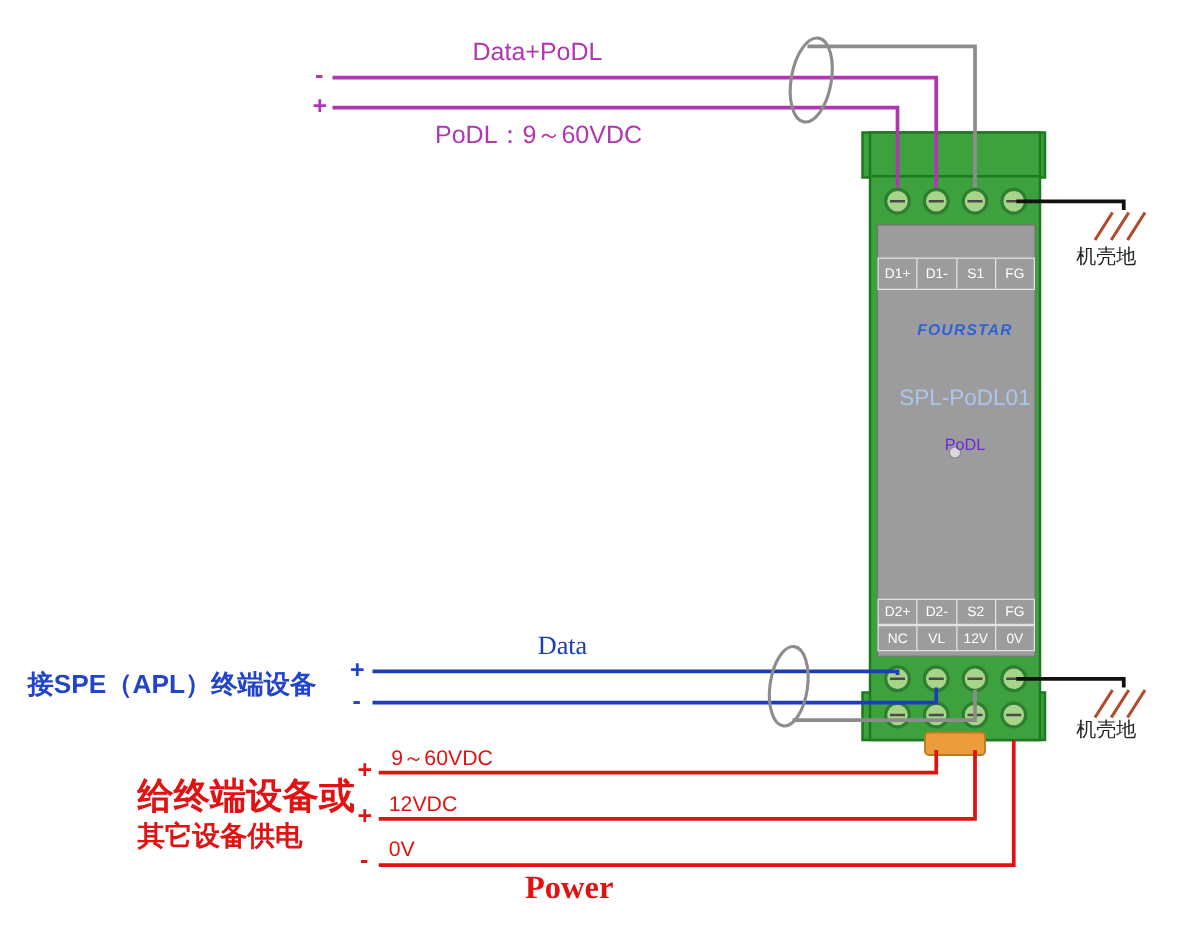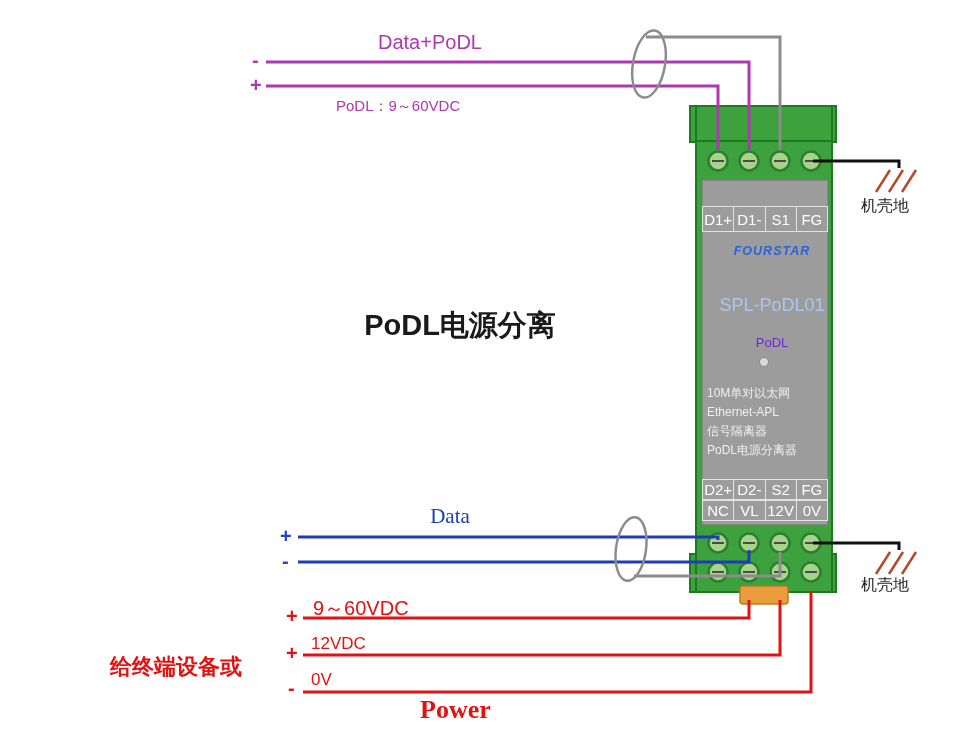--- a/index.html
+++ b/index.html
@@ -14,42 +14,42 @@
   .mag  { color:var(--magenta); }
   .blu  { color:var(--blue); }
   .red  { color:var(--red); }
   .bold { font-weight:bold; }
   .center { text-align:center; }
 
   
   .tgrid { position:absolute; display:flex; border:1px solid #e2e2e2; }
   .tgrid .cell {
     flex:1; display:flex; align-items:center; justify-content:center;
-    color:#ffffff; font-size:15px; border-left:1px solid #e2e2e2;
+    color:#ffffff; font-size:11px; border-left:1px solid #e2e2e2;
   }
   .tgrid .cell:first-child { border-left:none; }
 
   
   .body { fill:var(--module-green); stroke:var(--module-green-dark); stroke-width:2; }
   .edge { stroke:var(--module-green-dark); stroke-width:2; }
   .face { fill:var(--face-gray); stroke:#757575; stroke-width:1; }
   .clip { fill:var(--clip-orange); stroke:#b97c1e; stroke-width:1.5; }
   .screw-c { fill:var(--screw); stroke:var(--screw-ring); stroke-width:2.5; }
   .screw-slot { stroke:#4a4a4a; stroke-width:2; }
   .led { fill:#d8d8d8; stroke:#8a8a8a; stroke-width:1; }
   .wire { fill:none; stroke-width:3; }
   .w-mag   { stroke:var(--magenta); }
   .w-blue  { stroke:var(--wire-blue); }
   .w-red   { stroke:var(--red); }
   .w-gray  { stroke:var(--wire-gray); }
   .w-black { stroke:var(--wire-black); }
   .cable { fill:none; stroke:var(--wire-gray); stroke-width:2.5; }
   .hatch { fill:none; stroke:var(--ground-hatch); stroke-width:2.5; }
 
-  .mod-text { position:absolute; left:702px; width:140px; text-align:center; white-space:nowrap; }
+  .mod-text { position:absolute; left:702px; width:140px; text-align:center; white-space:nowrap;margin-top:13px; }
   .desc { position:absolute; left:707px; top:384px; font-size:12px; line-height:19px; color:#efefef; text-align:left; }
 </style>
 </head>
 <body>
 
 <div class="stage">
 
   <svg class="layer" width="959" height="742" viewBox="0 0 959 742">
 
     <g>
@@ -131,61 +131,56 @@
     <ellipse class="cable" cx="649" cy="64" rx="16" ry="34" transform="rotate(10 649 64)"></ellipse>
     <ellipse class="cable" cx="631" cy="549" rx="15" ry="32" transform="rotate(8 631 549)"></ellipse>
 
     <path class="hatch" d="M890 170 L876 192 M903 170 L889 192 M916 170 L902 192"></path>
     <path class="hatch" d="M890 552 L876 574 M903 552 L889 574 M916 552 L902 574"></path>
   </svg>
 
   <div class="t mag bold" style="left:252px;top:49px;font-size:20px">-</div>
   <div class="t mag bold" style="left:250px;top:74px;font-size:20px">+</div>
   <div class="t mag" style="left:378px;top:31px;font-size:20px">Data+PoDL</div>
-  <div class="t mag" style="left:336px;top:97px;font-size:15px">PoDL：9～60VDC</div>
+  <div class="t mag" style="left:348px;top:97px;font-size:20px">PoDL：9～60VDC</div>
 
-  <div class="t center" style="left:330px;top:309px;width:260px;font-size:29px;font-weight:600;color:var(--title-black)">PoDL电源分离</div>
 
   <div class="mod-text" style="top:244px;font-size:12.5px;font-weight:bold;font-style:italic;letter-spacing:1px;color:var(--brand-blue)">FOURSTAR</div>
   <div class="mod-text" style="top:295px;font-size:18px;color:var(--model-blue);">SPL-PoDL01</div>
   <div class="mod-text" style="top:335px;font-size:13px;font-weight:normal;color:#6d28d9">PoDL</div>
 
-  <div class="desc">
-    <div>10M单对以太网</div>
-    <div>Ethernet-APL</div>
-    <div>信号隔离器</div>
-    <div>PoDL电源分离器</div>
-  </div>
 
   <div class="tgrid" style="left:702px;top:206px;width:126px;height:26px">
     <div class="cell">D1+</div>
     <div class="cell">D1-</div>
     <div class="cell">S1</div>
     <div class="cell">FG</div>
   </div>
   <div class="tgrid" style="left:702px;top:479px;width:126px;height:21px">
     <div class="cell">D2+</div>
     <div class="cell">D2-</div>
     <div class="cell">S2</div>
     <div class="cell">FG</div>
   </div>
   <div class="tgrid" style="left:702px;top:500px;width:126px;height:21px">
     <div class="cell">NC</div>
     <div class="cell">VL</div>
     <div class="cell">12V</div>
     <div class="cell">0V</div>
   </div>
 
+  <div class="t blu bold" style="left:22px;top:536px;font-size:21px">接SPE（APL）终端设备</div>
   <div class="t blu bold" style="left:280px;top:525px;font-size:20px">+</div>
   <div class="t blu bold" style="left:282px;top:550px;font-size:20px">-</div>
   <div class="t serif center" style="left:400px;top:504px;width:100px;font-size:21px;color:var(--data-blue)">Data</div>
 
-  <div class="t red bold" style="left:110px;top:654px;font-size:22px">给终端设备或</div>
+  <div class="t red bold" style="left:110px;top:621px;font-size:29px">给终端设备或</div>
+  <div class="t red bold" style="left:110px;top:656px;font-size:22px">其它设备供电</div>
   <div class="t red bold" style="left:286px;top:605px;font-size:20px">+</div>
-  <div class="t red" style="left:313px;top:597px;font-size:20px">9～60VDC</div>
+  <div class="t red" style="left:313px;top:597px;font-size:17px">9～60VDC</div>
   <div class="t red bold" style="left:286px;top:642px;font-size:20px">+</div>
   <div class="t red" style="left:311px;top:634px;font-size:17px">12VDC</div>
   <div class="t red bold" style="left:288px;top:677px;font-size:20px">-</div>
   <div class="t red" style="left:311px;top:670px;font-size:17px">0V</div>
   <div class="t serif red bold" style="left:420px;top:695px;font-size:26px">Power</div>
 
   <div class="t" style="left:861px;top:197px;font-size:16px;color:#222222">机壳地</div>
   <div class="t" style="left:861px;top:576px;font-size:16px;color:#222222">机壳地</div>
 
 </div>

